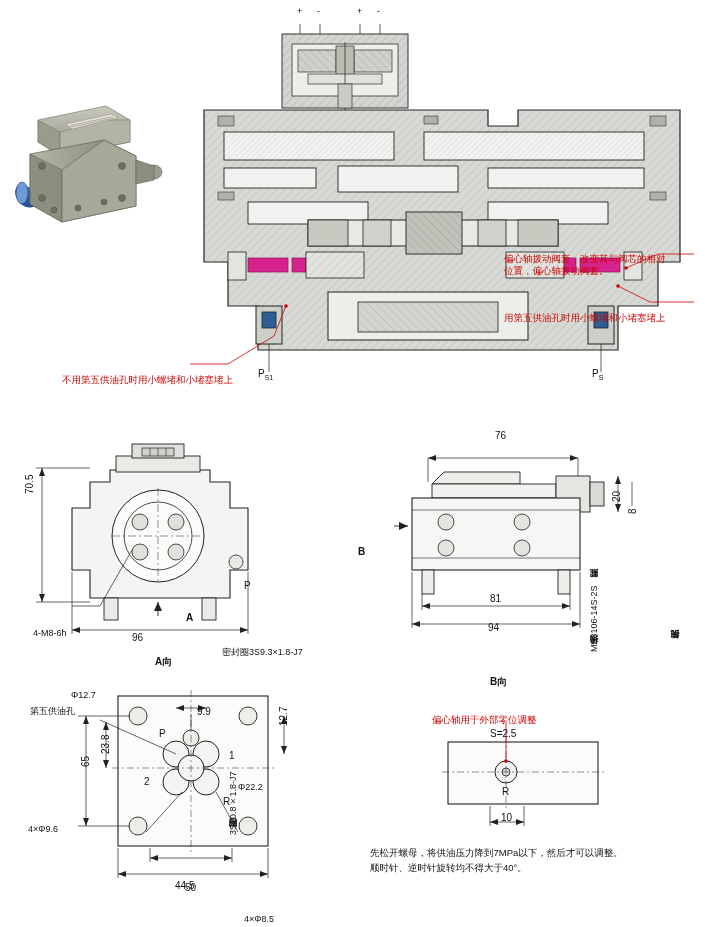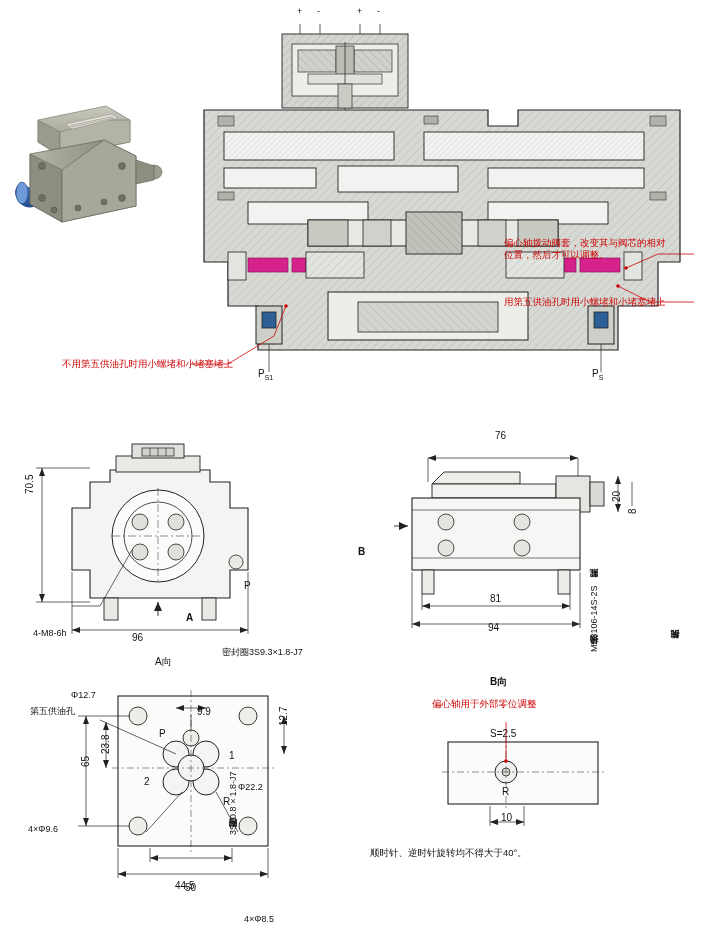--- a/index.html
+++ b/index.html
@@ -1,19 +1,19 @@
 <!DOCTYPE html>
 <html><head>
 <meta charset="utf-8">
 <style>
   html,body{margin:0;padding:0;background:#ffffff;}
   body{width:705px;height:927px;position:relative;font-family:"Liberation Sans",sans-serif;color:#111;overflow:hidden;}
   .abs{position:absolute;}
   .lbl{font-size:9px;line-height:1.25;white-space:nowrap;}
-  .lbl-cn{font-size:9.5px;line-height:1.3;}
+  .lbl-cn{font-size:9.5px;line-height:1.3;margin-top:16px;}
   .dim{font-size:10px;}
   .red{color:#cc0000;}
   svg{display:block;}
   .photo{
     position:absolute;left:8px;top:98px;width:160px;height:128px;
   }
   .vert-rev{writing-mode:vertical-rl;transform:rotate(180deg);}
   .note{font-size:9.5px;line-height:15px;}
 </style>
 </head>
@@ -182,21 +182,21 @@
   </svg>
 </div>
 
 <div class="abs lbl" style="left:297px;top:6px;">+</div>
 <div class="abs lbl" style="left:317px;top:6px;">-</div>
 <div class="abs lbl" style="left:357px;top:6px;">+</div>
 <div class="abs lbl" style="left:377px;top:6px;">-</div>
 
 <div class="abs lbl-cn red" style="left:504px;top:237px;width:200px;">
   <div>偏心轴拨动阀套，改变其与阀芯的相对</div>
-  <div>位置，然后才可以调整。</div>
+  <div>位置，偏心轴拨动阀套。</div>
 </div>
 
 <div class="abs lbl-cn red" style="left:504px;top:296px;width:200px;">用第五供油孔时用小螺堵和小堵塞堵上</div>
 
 <div class="abs lbl-cn red" style="left:62px;top:358px;width:210px;">不用第五供油孔时用小螺堵和小堵塞堵上</div>
 
 <div class="abs" style="left:258px;top:368px;font-size:10px;">
   <span>P</span><sub style="font-size:7px;">S1</sub>
 </div>
 <div class="abs" style="left:592px;top:368px;font-size:10px;">
@@ -392,21 +392,21 @@
       <line x1="58" y1="194" x2="208" y2="194"></line>
       <polygon points="58,194 66,191 66,197" fill="#222" stroke="none"></polygon>
       <polygon points="208,194 200,191 200,197" fill="#222" stroke="none"></polygon>
       <line x1="90" y1="168" x2="90" y2="182"></line>
       <line x1="172" y1="168" x2="172" y2="182"></line>
       <line x1="58" y1="168" x2="58" y2="198"></line>
       <line x1="208" y1="168" x2="208" y2="198"></line>
     </g>
   </svg>
 </div>
-<div class="abs dim" style="left:155px;top:655px;font-weight:normal;text-align:center;">A向</div>
+<div class="abs dim" style="left:155px;top:655px;font-weight:bold;text-align:center;">A向</div>
 <div class="abs lbl" style="left:222px;top:647px;">密封圈3S9.3×1.8-J7</div>
 <div class="abs lbl vert-rev" style="left:228px;top:727px;height:108px;">密封圈3S10.8×1.8-J7</div>
 <div class="abs lbl" style="left:71px;top:690px;">Φ12.7</div>
 <div class="abs lbl" style="left:30px;top:706px;">第五供油孔</div>
 <div class="abs lbl" style="left:238px;top:782px;">Φ22.2</div>
 <div class="abs dim" style="left:197px;top:706px;">9.9</div>
 <div class="abs dim vert-rev" style="left:278px;top:692px;height:34px;">12.7</div>
 <div class="abs dim vert-rev" style="left:100px;top:718px;height:36px;">23.8</div>
 <div class="abs dim vert-rev" style="left:80px;top:745px;height:22px;">65</div>
 <div class="abs dim" style="left:175px;top:855px;margin-top:25px;">44.5</div>
@@ -442,14 +442,15 @@
     </g>
   </svg>
 </div>
 <div class="abs dim" style="left:490px;top:675px;font-weight:bold;">B向</div>
 <div class="abs lbl-cn red" style="left:432px;top:698px;">偏心轴用于外部零位调整</div>
 <div class="abs dim" style="left:490px;top:728px;">S=2.5</div>
 <div class="abs dim" style="left:502px;top:786px;">R</div>
 <div class="abs dim" style="left:501px;top:812px;">10</div>
 
 <div class="abs note" style="left:370px;top:845px;width:330px;">
+  <div>先松开螺母，将供油压力降到7MPa以下，然后才可以调整。</div>
   <div>顺时针、逆时针旋转均不得大于40°。</div>
 </div>
 
 </body></html>

